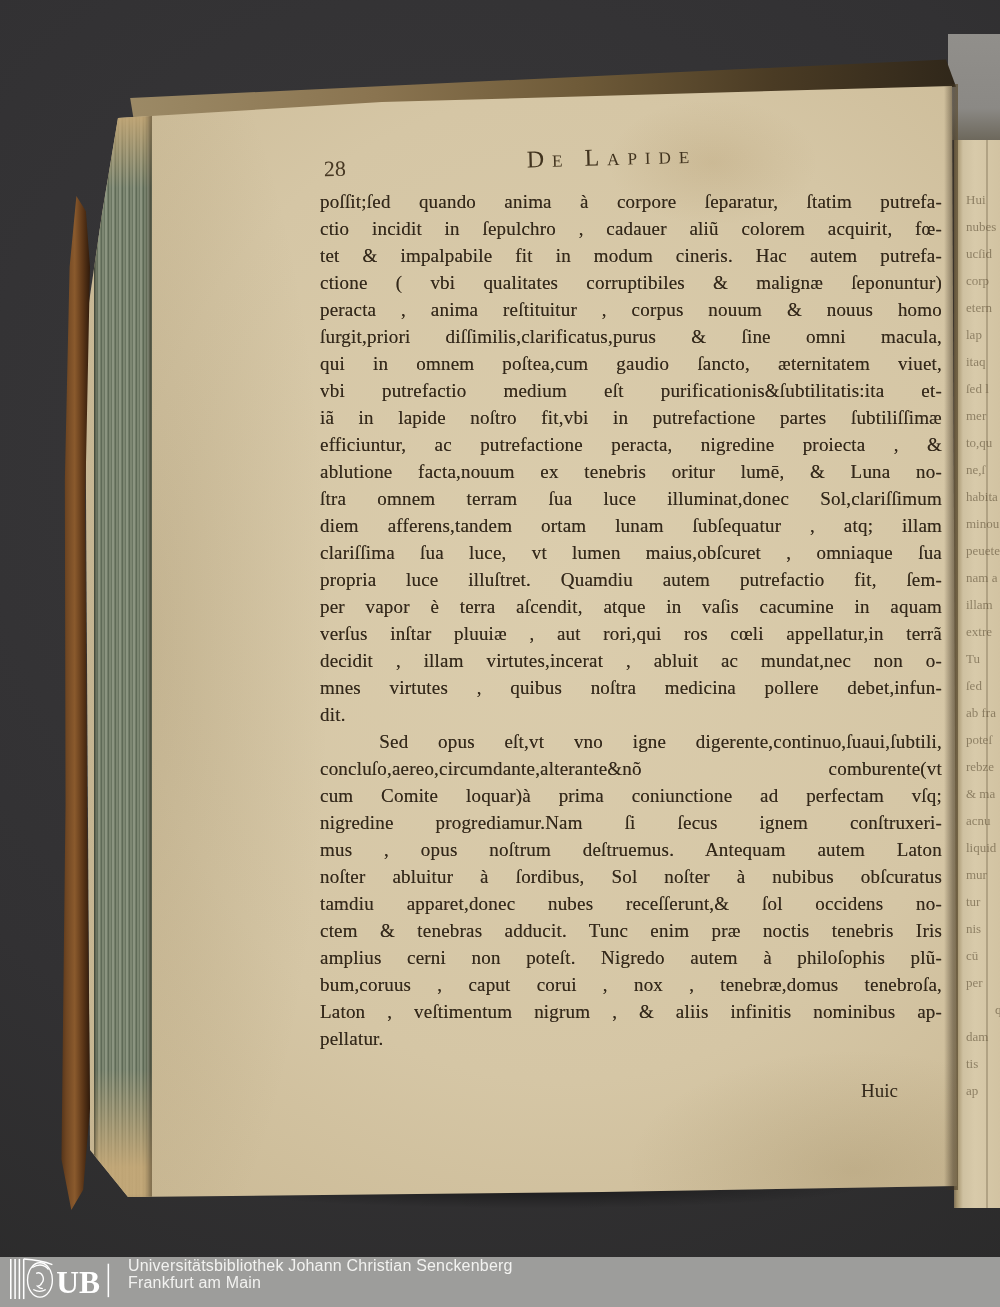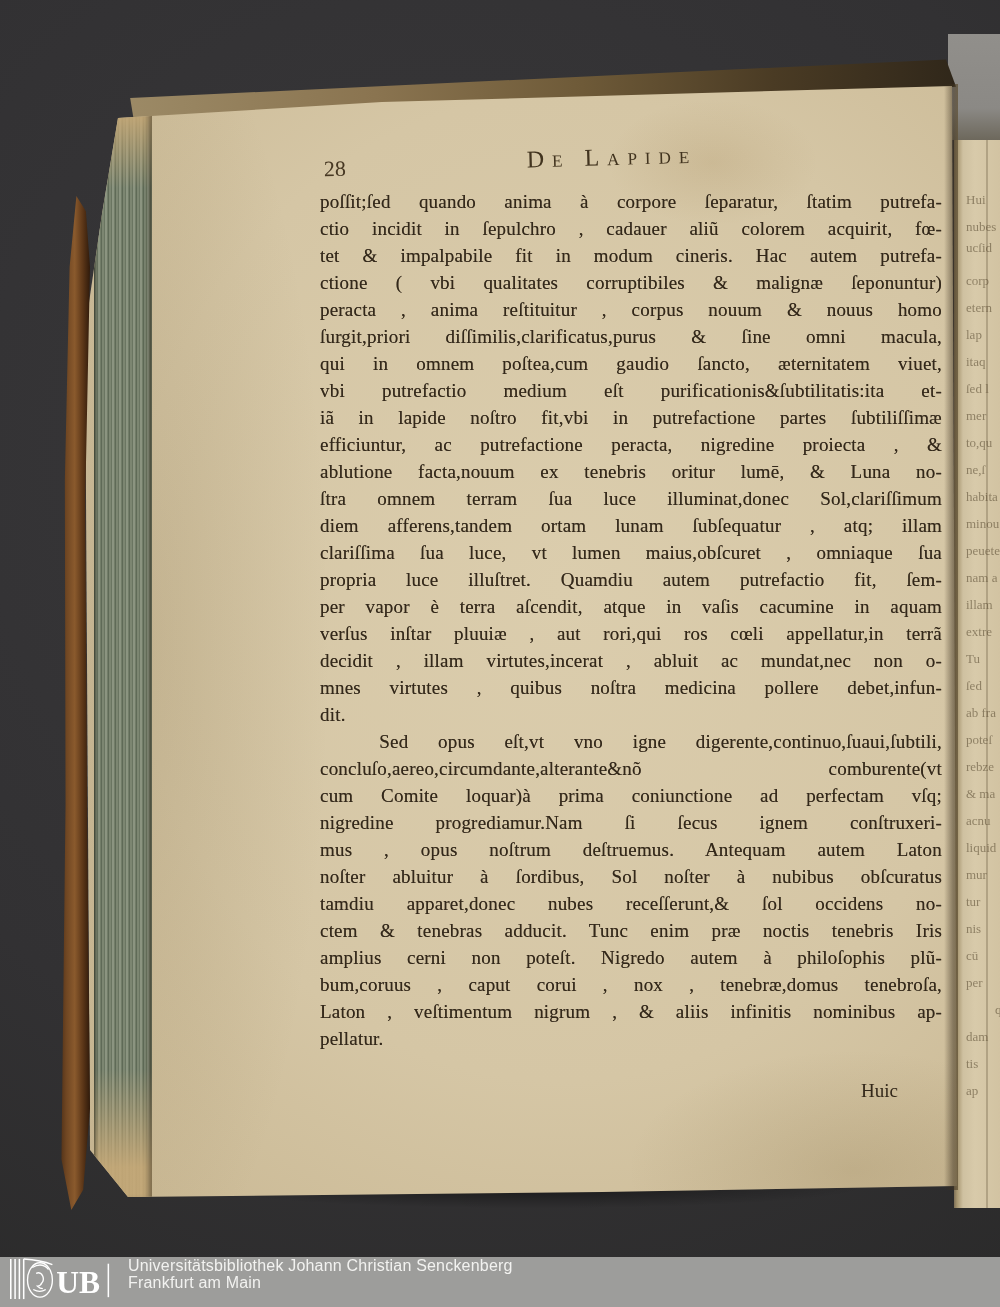--- a/index.html
+++ b/index.html
@@ -110,21 +110,21 @@
 
 <div class="canvas">
 
   <div class="top-edge"></div>
   <div class="corner-shade"></div>
 
   <div class="sliver">
     <div id="sliver-fragments">
         <div class="sliver-frag" style="top: 53px;">Hui</div>
         <div class="sliver-frag" style="top: 80px;">nubes al</div>
-        <div class="sliver-frag" style="top: 101px;">ucſid</div>
+        <div class="sliver-frag" style="top: 107px;">ucſid</div>
         <div class="sliver-frag" style="top: 134px;">corp</div>
         <div class="sliver-frag" style="top: 161px;">etern</div>
         <div class="sliver-frag" style="top: 188px;">lap</div>
         <div class="sliver-frag" style="top: 215px;">itaq</div>
         <div class="sliver-frag" style="top: 242px;">ſed l</div>
         <div class="sliver-frag" style="top: 269px;">mer</div>
         <div class="sliver-frag" style="top: 296px;">to,qu</div>
         <div class="sliver-frag" style="top: 323px;">ne,ſ</div>
         <div class="sliver-frag" style="top: 350px;">habita</div>
         <div class="sliver-frag" style="top: 377px;">minou</div>

